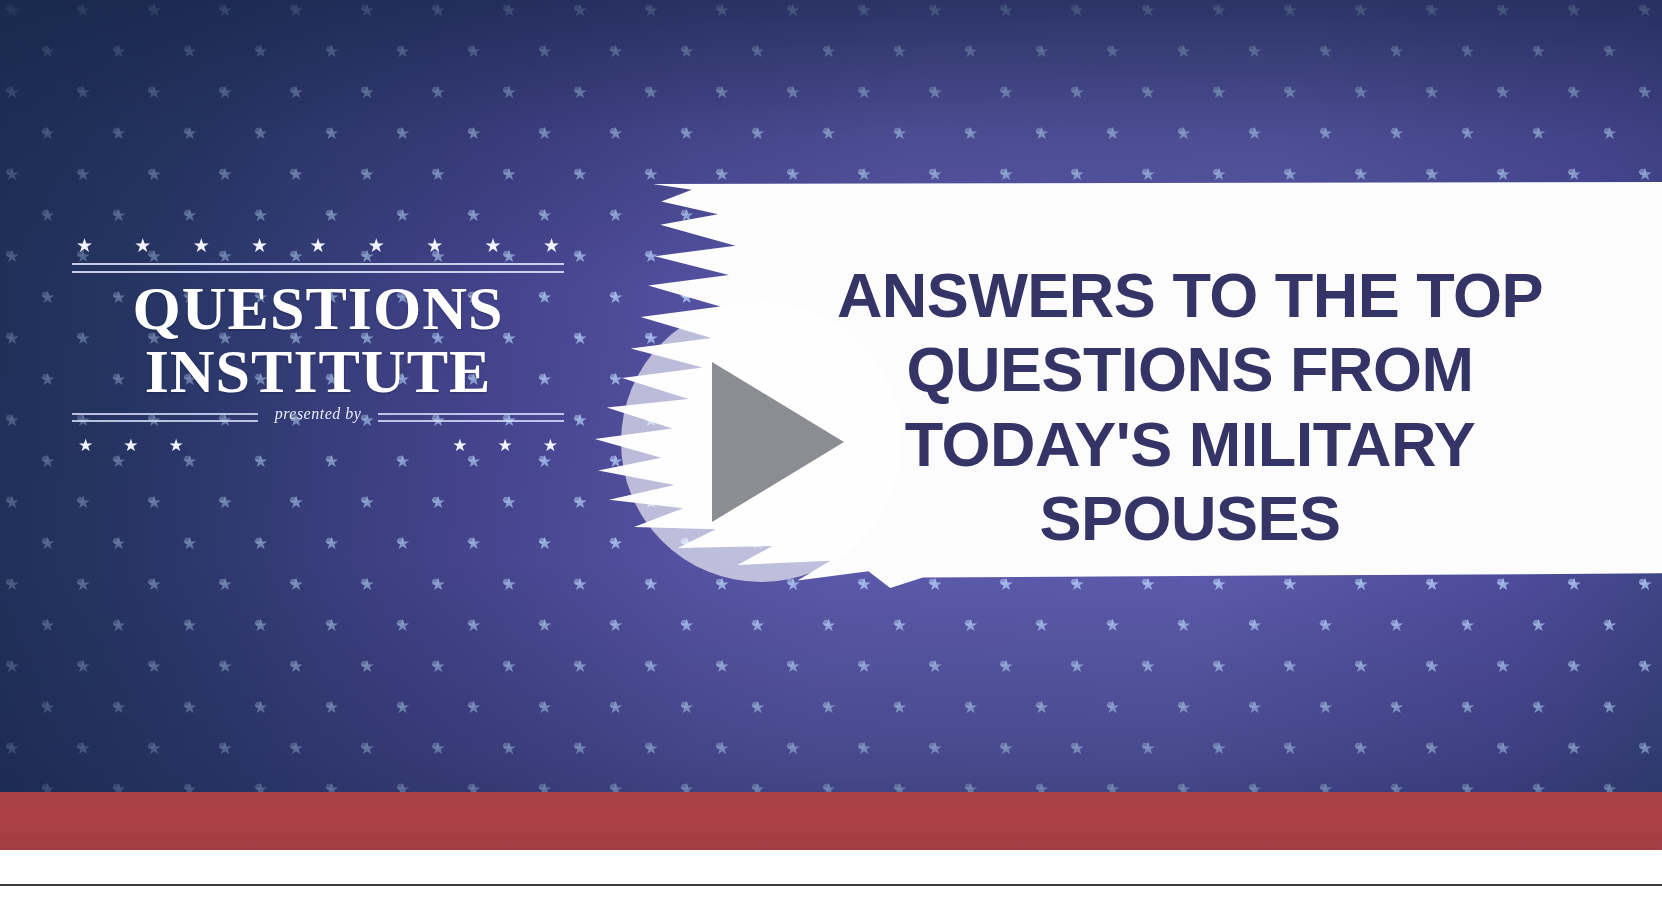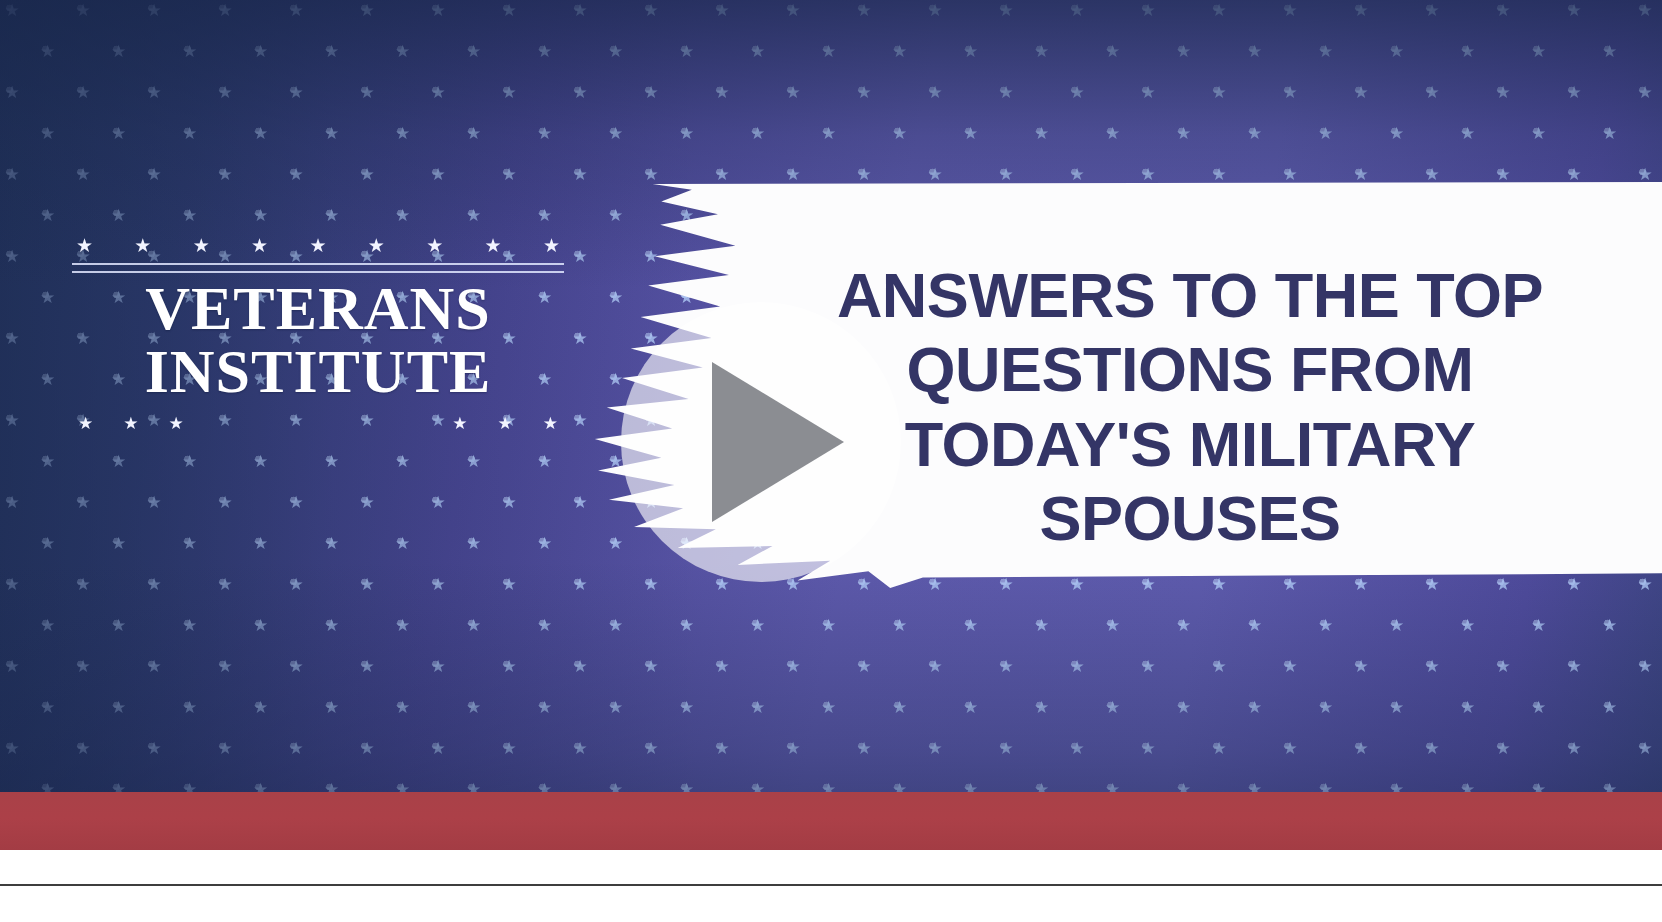--- a/index.html
+++ b/index.html
@@ -802,24 +802,29 @@
           <span>★</span>
           <span>★</span>
           <span>★</span>
           <span>★</span>
           <span>★</span>
           <span>★</span>
         </div>
 
       <div class="rule-double"></div>
 
-      <div class="logo-word w1">VETERANS</div>
+      <div class="logo-word w1">QUESTIONS</div>
 
       <div class="logo-word w2">INSTITUTE</div>
 
+      <div class="presented-row">
+        <span class="line-l"></span>
+        <span class="presented-text">presented by</span>
+        <span class="line-r"></span>
+      </div>
 
       <div class="disney-row">
         <span class="stars-l" id="stars-left">
             <span>★</span>
             <span>★</span>
             <span>★</span>
           </span>
         <span class="stars-r" id="stars-right">
             <span>★</span>
             <span>★</span>

